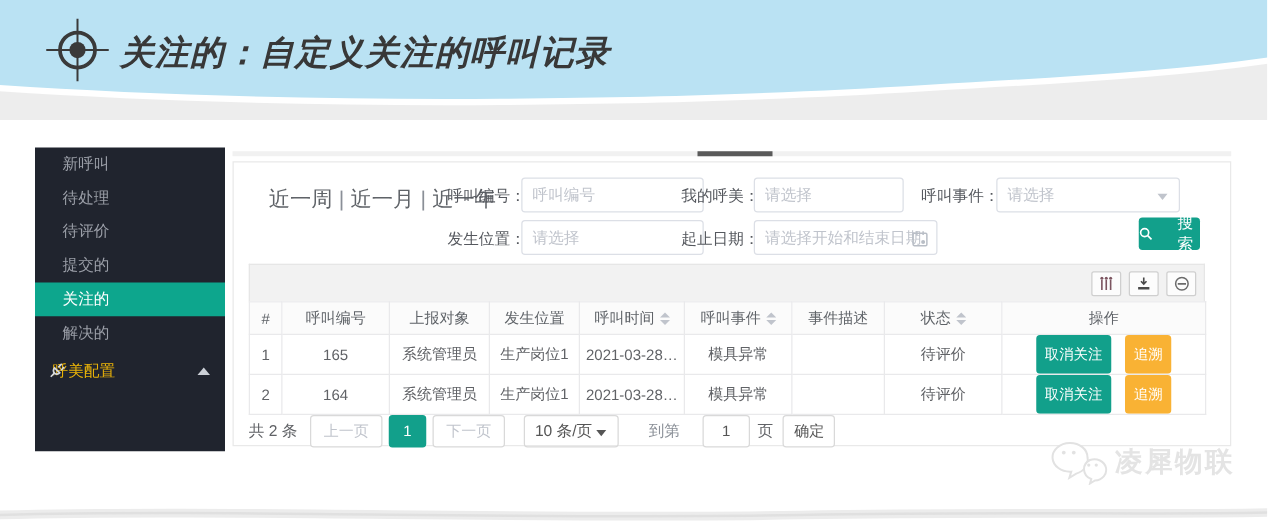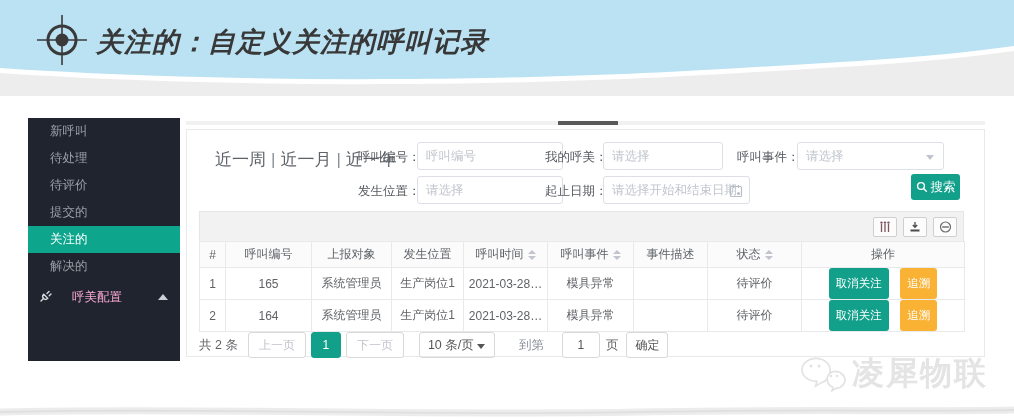--- a/index.html
+++ b/index.html
@@ -17,21 +17,21 @@
   .sidebar { position:absolute; left:28px; top:118px; width:152px; height:243px;
              background:#20242e; color:#9b9fa8; font-size:12.5px; }
   .sb-group-top { position:relative; height:16px; overflow:hidden; color:#dde0e5; }
   .sb-group-top .lbl { position:absolute; left:22px; top:-9px; line-height:22px; white-space:nowrap; }
   .sb-caret { position:absolute; right:12px; width:0; height:0;
               border-left:5px solid transparent; border-right:5px solid transparent;
               border-bottom:6px solid #ccd0d7; }
   .sb-group-top .sb-caret { top:4px; }
   .sb-item { height:27px; line-height:27px; padding-left:22px; cursor:pointer; white-space:nowrap; }
   .sb-item.active { background:#0da68d; color:#fff; }
-  .sb-group-bottom { position:relative; height:34px; line-height:34px; color:#f9a8d4; padding-left:44px; }
+  .sb-group-bottom { position:relative; height:34px; line-height:34px; color:#eab308; padding-left:14px; }
   .sb-group-bottom .plug { position:absolute; left:11px; top:10px; }
   .sb-group-bottom .sb-caret { top:14px; }
 
   
   .scrolltrack { position:absolute; left:186px; top:121px; width:799px; height:4px; background:#f1f1f1; }
   .scrollthumb { position:absolute; left:372px; top:0; width:60px; height:4px; background:#5a5a5a; }
   .panel { position:absolute; left:186px; top:129px; width:799px; height:228px;
            background:#fff; border:1px solid #e9e9e9; }
 
   
@@ -44,21 +44,21 @@
              font-family:"Liberation Sans","DejaVu Sans",sans-serif; }
   .f-input::placeholder { color:#c0c4cc; }
   .f-select { position:absolute; height:28px; border:1px solid #dcdfe6; border-radius:3px;
               background:#fff; font-size:12.5px; color:#c0c4cc; padding:0 8px; line-height:26px; cursor:pointer; }
   .dd-caret { position:absolute; right:9px; top:12px; width:0; height:0;
               border-left:4px solid transparent; border-right:4px solid transparent;
               border-top:5px solid #c0c4cc; }
   .cal-ico { position:absolute; right:6px; top:7px; }
   .search-btn { position:absolute; left:724px; top:44px; width:49px; height:26px; background:#12a08b;
                 border:none; border-radius:3px; color:#fff; font-size:12.5px; cursor:pointer;
-                display:flex; align-items:center; justify-content:center; gap:3px;
+                display:flex; align-items:center; justify-content:center; gap:14px;
                 font-family:"Liberation Sans","DejaVu Sans",sans-serif; }
 
   
   .tcard { position:absolute; left:12px; top:81px; width:765px; }
   .toolbar { height:30px; background:#f2f2f2; border:1px solid #e6e6e6; border-bottom:none;
              display:flex; align-items:center; justify-content:flex-end; padding-right:6px; gap:6px; }
   .tool-btn { width:24px; height:20px; background:#fcfcfc; border:1px solid #cfcfcf; border-radius:2px;
               display:flex; align-items:center; justify-content:center; cursor:pointer; padding:0; }
   table { border-collapse:collapse; table-layout:fixed; width:765px; font-size:12px; }
   th, td { border:1px solid #e9e9eb; text-align:center; overflow:hidden; white-space:nowrap; }
@@ -84,21 +84,21 @@
              margin:0 12px 0 10px; line-height:24px; padding-left:8px; color:#555; cursor:pointer; }
   .pg-size .dd-caret { top:11px; border-top-color:#555; }
   .pg-goto-txt { color:#8a8f97; margin:0 12px; }
   .pg-goto-input { width:38px; height:26px; border:1px solid #d9d9d9; border-radius:3px; text-align:center;
                    font-size:12px; color:#555; outline:none; margin:0 6px;
                    font-family:"Liberation Sans","DejaVu Sans",sans-serif; }
   .pg-ok { width:42px; color:#555; margin-left:8px; }
 
   
   .watermark { position:absolute; right:26px; top:352px; display:flex; align-items:center; gap:6px; }
-  .wm-text { font-size:32px; font-weight:bold; color:#e4e4e4; letter-spacing:2px;
+  .wm-text { font-size:22px; font-weight:bold; color:#e4e4e4; letter-spacing:2px;
              text-shadow:1px 1px 0 #fff; }
   .bottom-wave { position:absolute; left:0; bottom:0; }
 </style>
 </head>
 <body>
 
 <div class="stage">
 
   <svg class="banner-svg" width="1014" height="96" viewBox="0 0 1014 96">
     <path d="M0,70 C120,78 260,82 400,81 C540,80 640,76 740,70 C840,64 930,60 1014,48 L1014,96 L0,96 Z" fill="rgba(0,0,0,0.07)" transform="translate(0,3)"></path>

